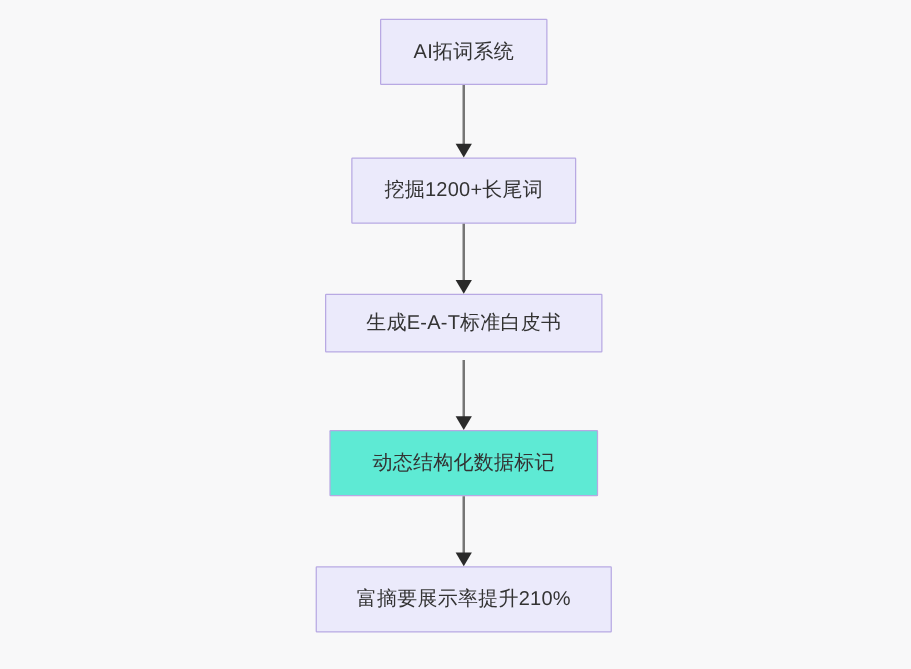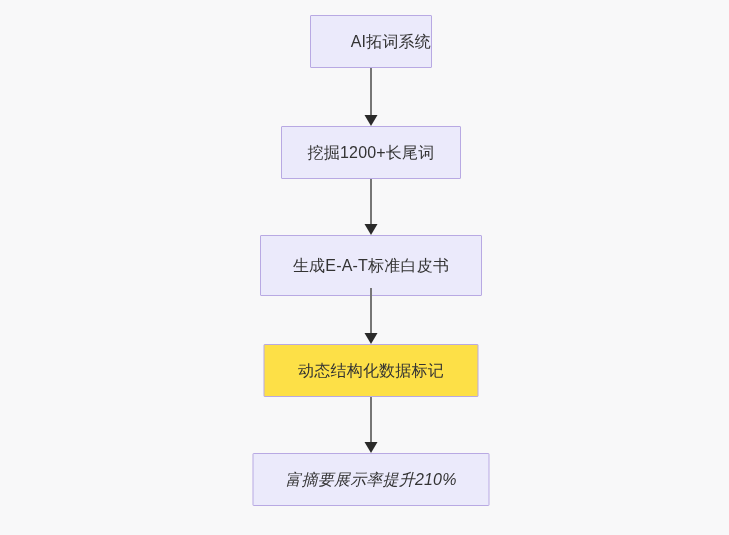--- a/index.html
+++ b/index.html
@@ -45,37 +45,37 @@
   .edge svg {
     display: block;
     overflow: visible;
   }
 </style>
 </head>
 <body style="background: rgb(248, 248, 249);">
 
 <div id="flow-canvas">
 
-  <div class="node" id="node-n1" style="left: 371px; top: 15px; width: 122px; height: 53px; background: rgb(235, 234, 251); border-color: rgb(184, 169, 227); justify-content: flex-end;">
+  <div class="node" id="node-n1" style="left: 371px; top: 15px; width: 134px; height: 53px; background: rgb(235, 234, 251); border-color: rgb(184, 169, 227);">
     <span class="node-label" style="color: rgb(51, 51, 51);">AI拓词系统</span>
   </div>
 
   <div class="node" id="node-n2" style="left: 371px; top: 126px; width: 180px; height: 53px; background: rgb(235, 234, 251); border-color: rgb(184, 169, 227);">
     <span class="node-label" style="color: rgb(51, 51, 51);">挖掘1200+长尾词</span>
   </div>
 
-  <div class="node" id="node-n3" style="left: 371px; top: 235px; width: 222px; height: 61px; background: rgb(235, 234, 251); border-color: rgb(184, 169, 227);">
+  <div class="node" id="node-n3" style="left: 371px; top: 235px; width: 222px; height: 47px; background: rgb(235, 234, 251); border-color: rgb(184, 169, 227);">
     <span class="node-label" style="color: rgb(51, 51, 51);">生成E-A-T标准白皮书</span>
   </div>
 
-  <div class="node" id="node-n4" style="left: 371px; top: 344px; width: 215px; height: 53px; background: #fde047; border-color: rgb(184, 169, 227);">
+  <div class="node" id="node-n4" style="left: 371px; top: 344px; width: 215px; height: 53px; background: #5eead4; border-color: rgb(184, 169, 227);">
     <span class="node-label" style="color: rgb(51, 51, 51);">动态结构化数据标记</span>
   </div>
 
-  <div class="node" id="node-n5" style="left: 371px; top: 453px; width: 237px; height: 53px; background: rgb(235, 234, 251); border-color: rgb(184, 169, 227); font-style: italic;">
+  <div class="node" id="node-n5" style="left: 371px; top: 453px; width: 237px; height: 53px; background: rgb(235, 234, 251); border-color: rgb(184, 169, 227);">
     <span class="node-label" style="color: rgb(51, 51, 51);">富摘要展示率提升210%</span>
   </div>
 
   <div class="edge" id="edge-e1" style="left: 371px; top: 68px; height: 58px;">
       <svg width="14" height="58" viewBox="0 0 14 58">
         <line x1="7" y1="0" x2="7" y2="49" stroke="#767676" stroke-width="2"></line>
         <polygon points="0.5,47 13.5,47 7,58" fill="#2a2a2a"></polygon>
       </svg>
     </div>
   <div class="edge" id="edge-e2" style="left: 371px; top: 179px; height: 56px;">

